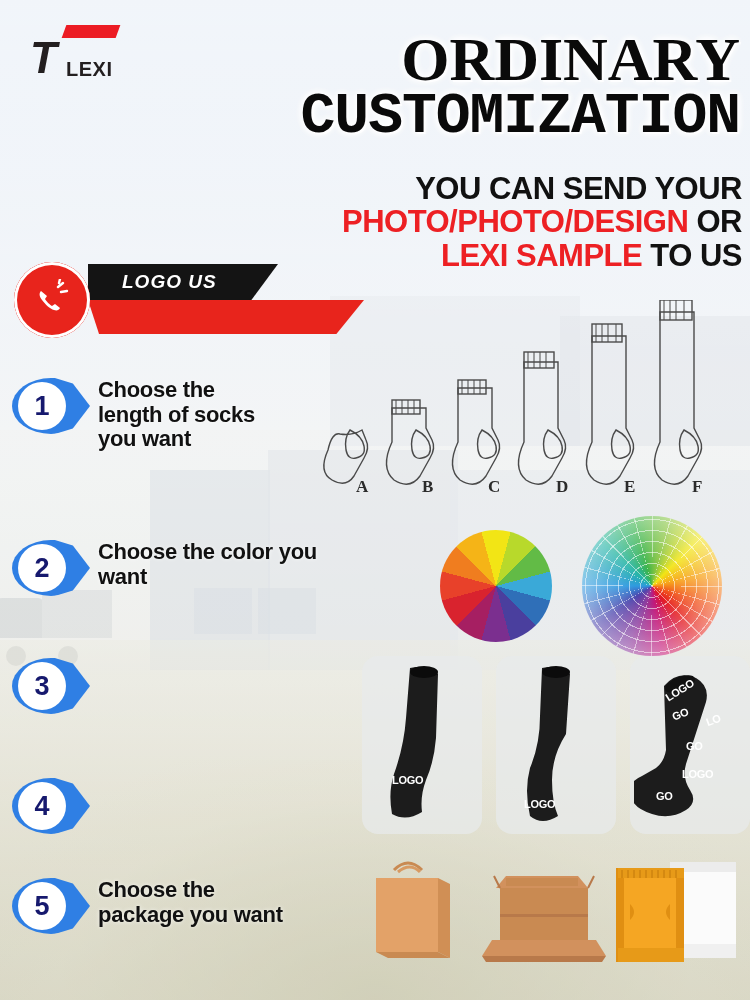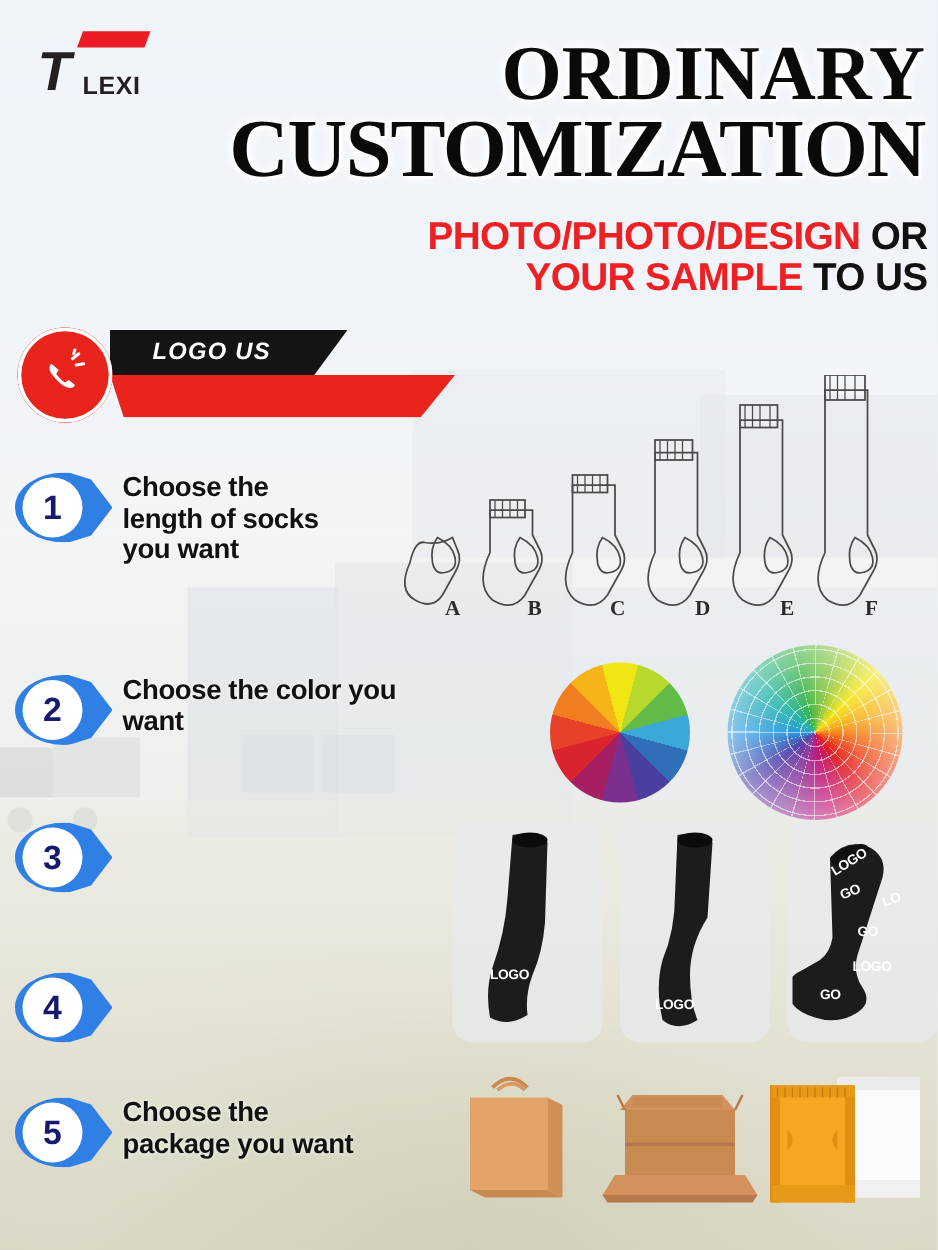--- a/index.html
+++ b/index.html
@@ -35,21 +35,21 @@
     transform:skewX(-20deg);}
   .logo .tmark{position:absolute;left:10px;top:14px;font-size:44px;line-height:44px;font-weight:bold;
     font-style:italic;color:#231f20;font-family:"Liberation Sans",sans-serif;letter-spacing:-2px;}
   .logo .lexi{position:absolute;left:46px;top:36px;font-size:20px;font-weight:bold;color:#231f20;letter-spacing:.5px;}
 
   
   .title{position:absolute;left:140px;top:30px;width:600px;text-align:right;
     font-family:"Liberation Serif", serif;font-weight:bold;color:#0a0a0a;
     font-size:62px;line-height:.95;letter-spacing:0px;
     text-shadow:0 0 10px #fff,0 0 10px #fff,0 0 6px #fff,2px 2px 0 rgba(255,255,255,.9);}
-  .title .l2{display:block;font-size:66px;letter-spacing:-1px;white-space:nowrap;}
+  .title .l2{display:block;font-size:58px;letter-spacing:-1px;white-space:nowrap;font-family:Liberation Mono, monospace;}
 
   .subhead{position:absolute;right:8px;top:172px;width:520px;text-align:right;
     font-weight:bold;font-size:31px;line-height:1.08;color:#111;letter-spacing:-.5px;
     font-family:"Liberation Sans",sans-serif;}
   .subhead .red{color:#ed2024;}
   .subhead div{white-space:nowrap;}
 
   
   .callwrap{position:absolute;left:14px;top:262px;width:370px;height:92px;}
   .bar-black{position:absolute;left:74px;top:2px;width:190px;height:36px;background:#141414;
@@ -136,22 +136,23 @@
     <div class="tmark">T</div>
     <div class="lexi">LEXI</div>
   </div>
 
   <div class="title">
     <span>ORDINARY</span>
     <span class="l2">CUSTOMIZATION</span>
   </div>
 
   <div class="subhead">
+    <div>YOU CAN SEND YOUR</div>
     <div><span class="red">PHOTO/PHOTO/DESIGN</span> <span>OR</span></div>
-    <div><span class="red">YOUR SAMPLE</span> <span>TO US</span></div>
+    <div><span class="red">LEXI SAMPLE</span> <span>TO US</span></div>
   </div>
 
   <div class="callwrap">
     <div class="bar-red"></div>
     <div class="bar-black">
       <span>LOGO US</span>
     </div>
     <div class="phone">
       <svg width="42" height="42" viewBox="0 0 42 42" aria-hidden="true">
         <path d="M10 12c-2 2-2 5 1 9s8 9 12 10c3 1 5 0 6-2l-5-4-3 2c-2-1-6-5-7-7l2-3z" fill="#fff"></path>

